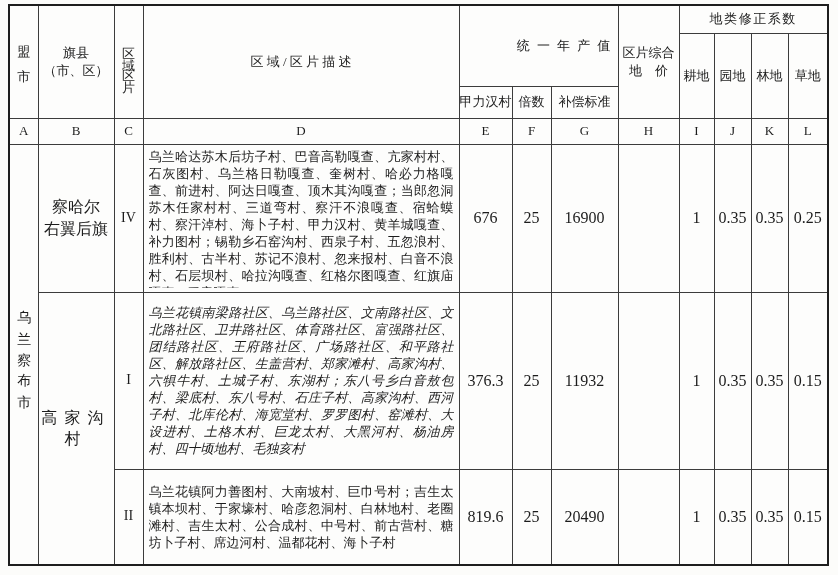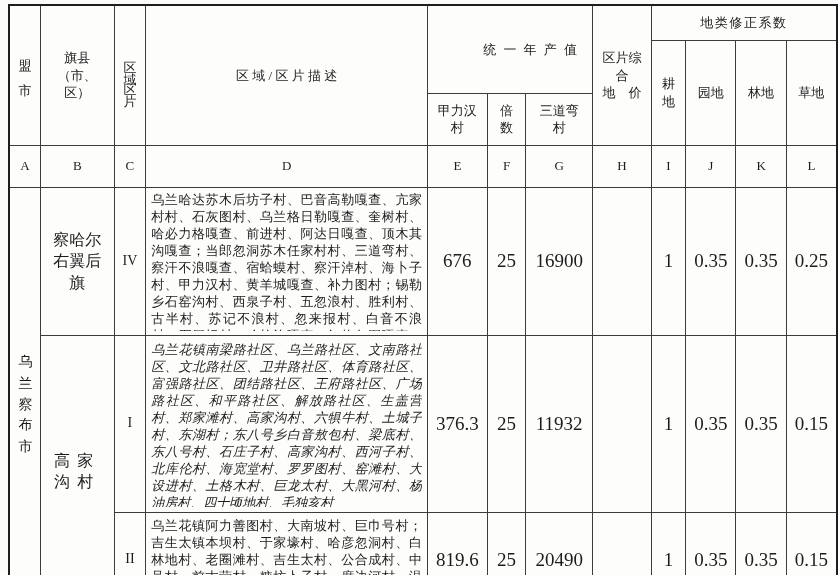--- a/index.html
+++ b/index.html
@@ -12,21 +12,21 @@
   .sheet{position:absolute;inset:0;background:#fcfcfa;}
   table{
     position:absolute;left:8px;top:4px;
     border-collapse:collapse;table-layout:fixed;
     background:#fdfdfc;
     border:2px solid #1e1e1e;
   }
   td{
     border:1px solid #3c3c3c;
     text-align:center;vertical-align:middle;
-    padding:8px;overflow:hidden;
+    padding:0;overflow:hidden;
     font-size:13px;line-height:1.35;
   }
   
   .hcell{font-size:13px;}
   .pre{white-space:pre-line;}
   .spread{letter-spacing:0.55em;text-align:right;}
   .spread-sm{letter-spacing:0.12em;}
   .vert{
     writing-mode:vertical-rl;text-orientation:upright;
     display:inline-block;line-height:1;
@@ -37,21 +37,21 @@
   .letters td{font-size:13px;height:25px;}
   
   .desc{
     text-align:justify;vertical-align:middle;
     padding:3px 5px;
   }
   .desc .inner{line-height:17px;font-size:13px;overflow:hidden;}
   .d1 .inner{max-height:140px;}
   .d2 .inner{max-height:166px;font-style:italic;}
   .d3 .inner{max-height:90px;}
-  .num{font-size:19px;}
+  .num{font-size:16px;}
   .roman{font-size:14px;}
   .county{font-size:16px;}
   .county-spread{letter-spacing:0.45em;}
 </style>
 </head>
 <body>
 
 <div class="sheet">
   <table>
     <colgroup>
@@ -87,21 +87,21 @@
     </tr>
     <tr style="height:53px">
       <td rowspan="2" class="hcell">耕地</td>
       <td rowspan="2" class="hcell">园地</td>
       <td rowspan="2" class="hcell">林地</td>
       <td rowspan="2" class="hcell">草地</td>
     </tr>
     <tr style="height:32px">
       <td class="hcell">甲力汉村</td>
       <td class="hcell">倍数</td>
-      <td class="hcell">三道弯村</td>
+      <td class="hcell">补偿标准</td>
     </tr>
 
     <tr class="letters">
       <td>A</td>
       <td>B</td>
       <td>C</td>
       <td>D</td>
       <td>E</td>
       <td>F</td>
       <td>G</td>

